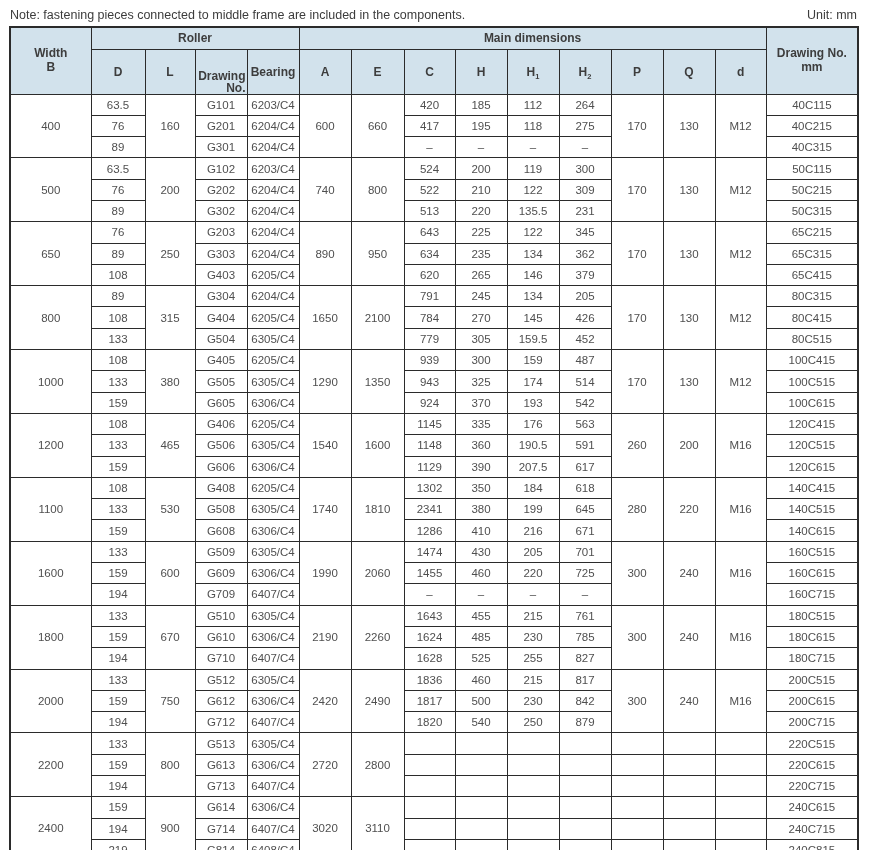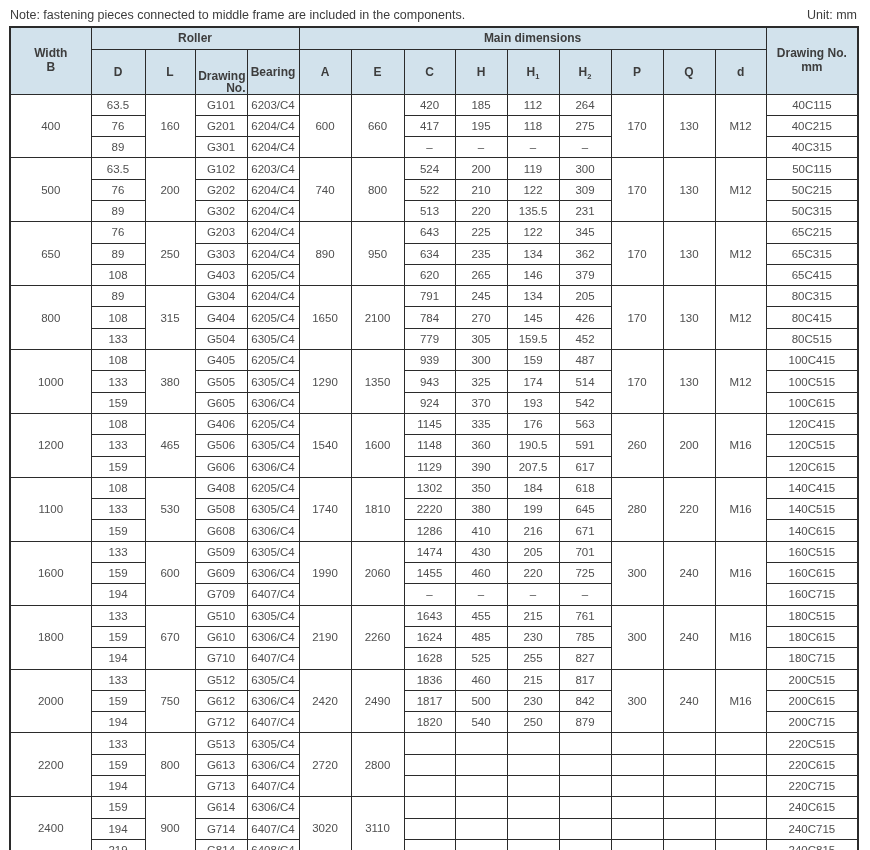--- a/index.html
+++ b/index.html
@@ -315,21 +315,21 @@
           <td data-name="cell-dim-h2">618</td>
           <td rowspan="3" data-name="cell-dim-p">280</td>
           <td rowspan="3" data-name="cell-dim-q">220</td>
           <td rowspan="3" data-name="cell-dim-d">M16</td>
           <td data-name="cell-drawing-code">140C415</td>
         </tr>
         <tr data-name="table-row">
           <td data-name="cell-roller-d">133</td>
           <td data-name="cell-drawing-no">G508</td>
           <td data-name="cell-bearing">6305/C4</td>
-          <td data-name="cell-dim-c">2220</td>
+          <td data-name="cell-dim-c">2341</td>
           <td data-name="cell-dim-h">380</td>
           <td data-name="cell-dim-h1">199</td>
           <td data-name="cell-dim-h2">645</td>
           <td data-name="cell-drawing-code">140C515</td>
         </tr>
         <tr data-name="table-row">
           <td data-name="cell-roller-d">159</td>
           <td data-name="cell-drawing-no">G608</td>
           <td data-name="cell-bearing">6306/C4</td>
           <td data-name="cell-dim-c">1286</td>

